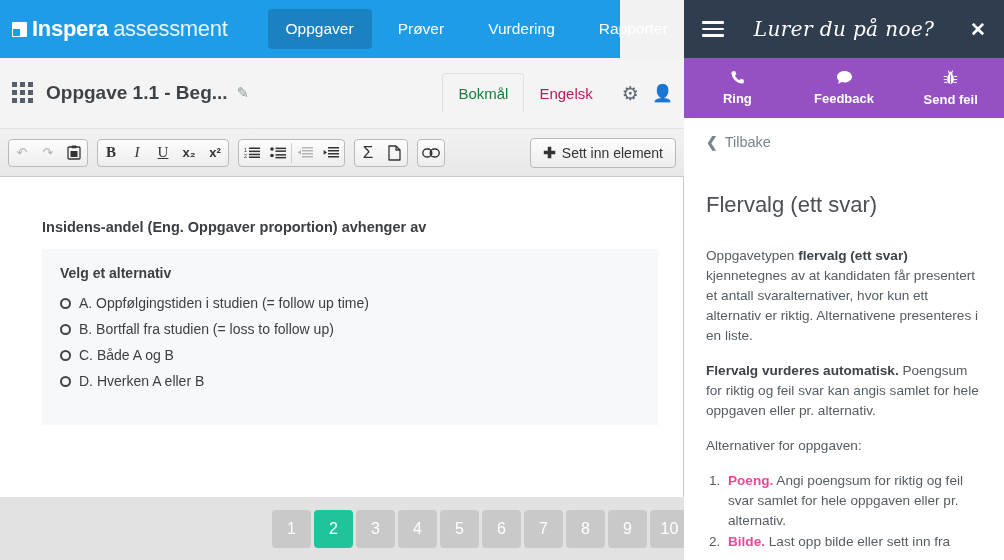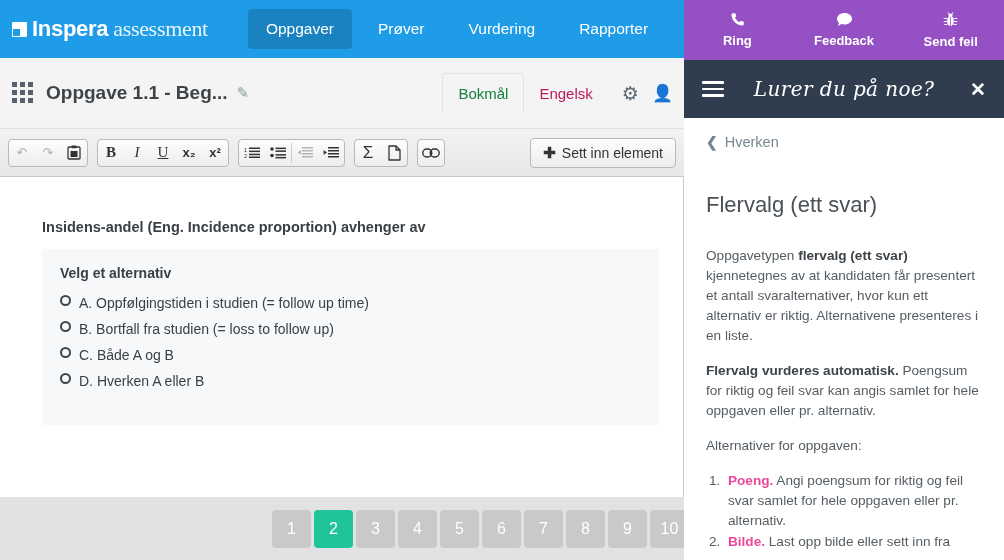--- a/index.html
+++ b/index.html
@@ -15,21 +15,21 @@
   #main-region {
     position: absolute; left: 0; top: 0;
     width: 684px; height: 560px;
     background: #f2f2f2;
     overflow: hidden;
   }
 
   
   #topnav {
     position: absolute; left: 0; top: 0;
-    width: 684px; height: 58px;
+    width: 620px; height: 58px;
     background: #1e9ce8;
     display: flex; align-items: center;
     white-space: nowrap;
   }
   #brand {
     display: flex; align-items: baseline;
     margin-left: 12px; margin-right: 40px;
     color: #ffffff;
   }
   .brand-mark {
@@ -40,21 +40,21 @@
     align-self: center;
     border-radius: 1px;
   }
   .brand-mark::after {
     content: "";
     position: absolute; left: 1px; top: 7px;
     width: 7px; height: 7px;
     background: #1e9ce8;
   }
   .brand-strong { font-size: 22px; font-weight: bold; letter-spacing: -0.3px; }
-  .brand-light { font-size: 22px; font-weight: 300; margin-left: 5px; letter-spacing: -0.3px; color:#e8f4fd;font-family:Liberation Serif, serif; }
+  .brand-light { font-size: 22px; font-weight: 300; margin-left: 5px; letter-spacing: -0.3px; color:#e8f4fd; }
 
   .nav-item {
     color: #ffffff;
     font-size: 15.5px;
     font-weight: normal;
     padding: 11px 18px;
     border-radius: 4px;
     margin-right: 8px;
     cursor: pointer;
   }
@@ -159,21 +159,21 @@
     margin: 42px 0 0 42px;
     font-size: 14.5px; font-weight: bold; color: #3a3f44;
   }
   #alt-box {
     margin: 14px 24px 0 42px;
     background: #f7f8f9;
     padding: 16px 18px 26px 18px;
     min-height: 164px;
   }
   #alt-title { font-size: 14px; font-weight: bold; color: #3a3f44; margin-bottom: 14px; }
-  .alt-row { display: flex; align-items: flex-start; margin-bottom: 10px; cursor: pointer; }
+  .alt-row { display: flex; align-items: center; margin-bottom: 10px; cursor: pointer; }
   .radio {
     width: 11px; height: 11px;
     border: 2px solid #3f4448;
     border-radius: 50%;
     margin-right: 8px;
     flex: none;
   }
   .alt-label { font-size: 14px; color: #3a3f44; }
 
   
@@ -392,21 +392,21 @@
         </div>
       </div>
 
       <div id="insert-btn">
         <span class="plus">✚</span>
         <span>Sett inn element</span>
       </div>
     </div>
 
     <div id="editor">
-      <div id="stem">Insidens-andel (Eng. Incidence proportion) avhenger av</div>
+      <div id="stem">Insidens-andel (Eng. Oppgaver proportion) avhenger av</div>
       <div id="alt-box">
         <div id="alt-title">Velg et alternativ</div>
 
         <div class="alt-row">
           <span class="radio"></span>
           <span class="alt-label">A. Oppfølgingstiden i studien (= follow up time)</span>
         </div>
         <div class="alt-row">
           <span class="radio"></span>
           <span class="alt-label">B. Bortfall fra studien (= loss to follow up)</span>
@@ -432,20 +432,30 @@
         <div class="page-btn">6</div>
         <div class="page-btn">7</div>
         <div class="page-btn">8</div>
         <div class="page-btn">9</div>
         <div class="page-btn">10</div>
       </div>
     </div>
   </div>
 
   <div id="help-panel">
+
+    <div id="help-header">
+      <div id="hamburger-btn">
+          <i></i>
+          <i></i>
+          <i></i>
+        </div>
+      <div id="help-title">Lurer du på noe?</div>
+      <div id="help-close">✕</div>
+    </div>
 
     <div id="help-actions">
       <div class="help-action">
         <span class="ha-icon">
           <svg width="15" height="15" viewBox="0 0 16 16">
               <path d="M3.2 1.3 L5.6 1.3 L6.8 4.6 L5.2 5.8 C6 7.6 8.4 10 10.2 10.8 L11.4 9.2 L14.7 10.4 L14.7 12.8 C14.7 13.8 13.9 14.6 12.9 14.5 C7 13.9 2.1 9 1.5 3.1 C1.4 2.1 2.2 1.3 3.2 1.3 Z" fill="#ffffff"></path>
             </svg>
         </span>
         <span class="ha-label">Ring</span>
       </div>
@@ -470,33 +480,23 @@
             <rect x="1.4" y="12.7" width="3.2" height="1.1" fill="#ffffff"></rect>
             <rect x="11.4" y="12.7" width="3.2" height="1.1" fill="#ffffff"></rect>
             <rect x="5.6" y="0.4" width="0.9" height="2.6" fill="#ffffff" transform="rotate(-30 6 1.7)"></rect>
             <rect x="9.5" y="0.4" width="0.9" height="2.6" fill="#ffffff" transform="rotate(30 10 1.7)"></rect>
           </svg>
         </span>
         <span class="ha-label">Send feil</span>
       </div>
     </div>
 
-    <div id="help-header">
-      <div id="hamburger-btn">
-          <i></i>
-          <i></i>
-          <i></i>
-        </div>
-      <div id="help-title">Lurer du på noe?</div>
-      <div id="help-close">✕</div>
-    </div>
-
     <div id="help-back">
       <span class="chev">❮</span>
-      <span>Hverken</span>
+      <span>Tilbake</span>
     </div>
 
     <div id="help-body">
       <div id="help-heading">Flervalg (ett svar)</div>
 
       <p class="help-p">
         <span>Oppgavetypen </span><b>flervalg (ett svar)</b><span> kjennetegnes av at kandidaten får presentert et antall svaralternativer, hvor kun ett alternativ er riktig. Alternativene presenteres i en liste.</span>
       </p>
 
       <p class="help-p">

